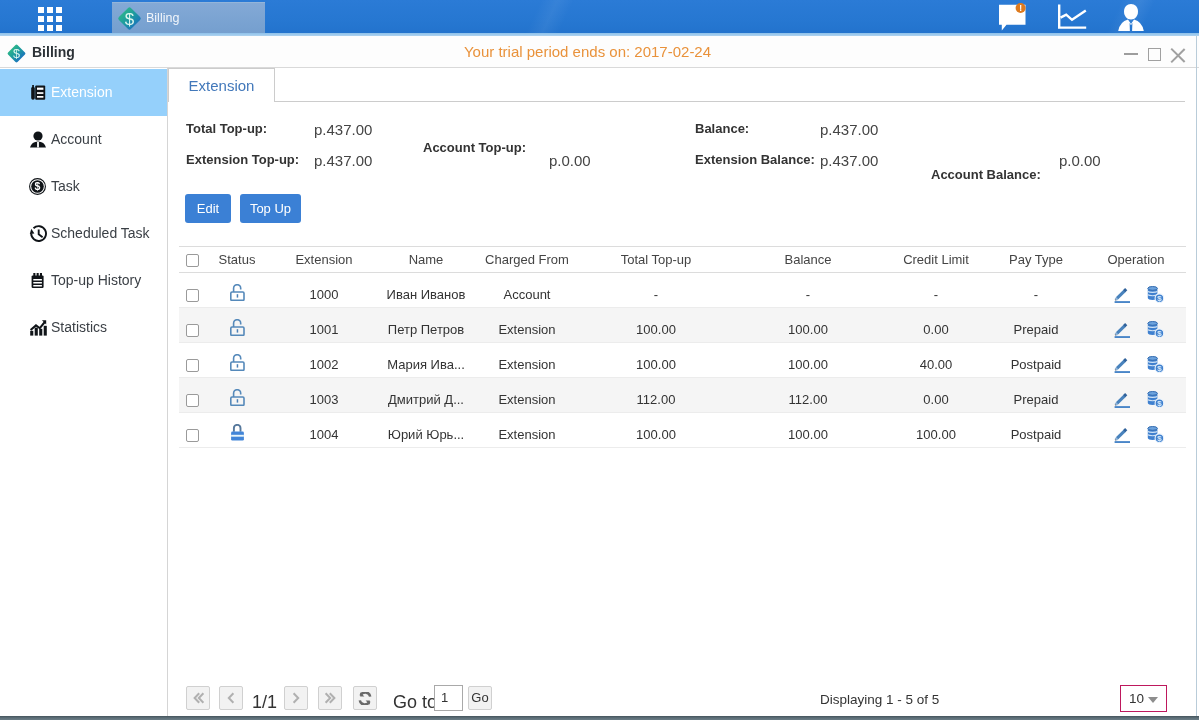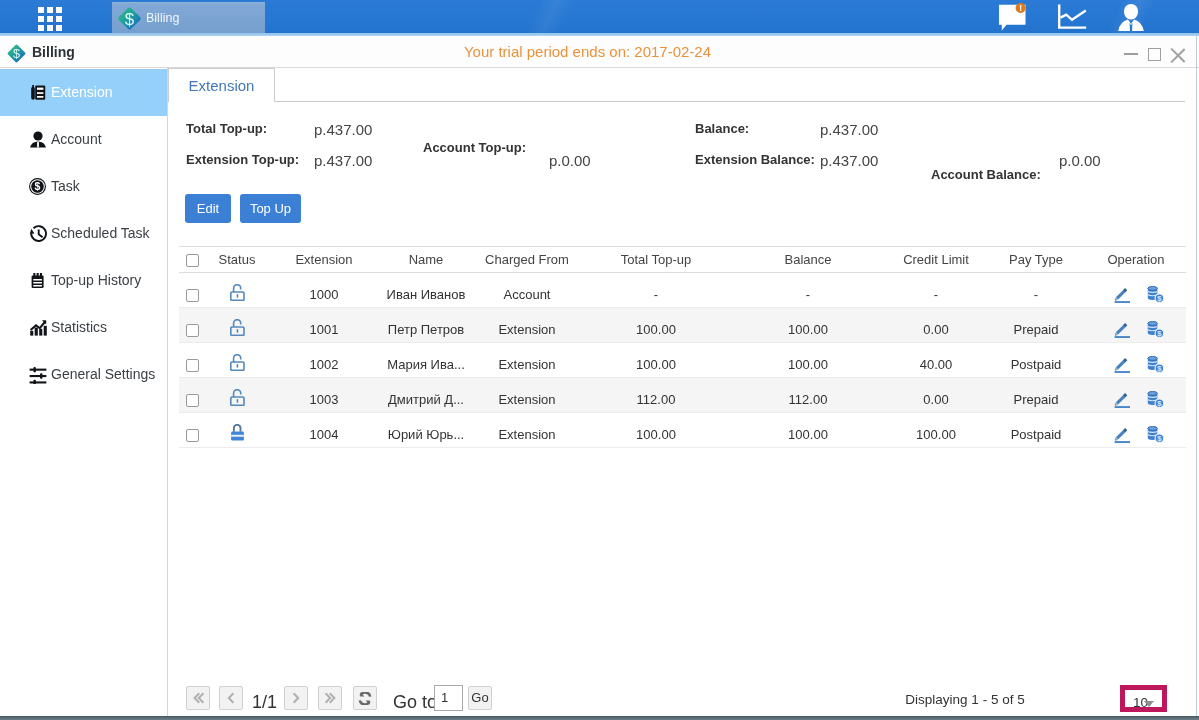--- a/index.html
+++ b/index.html
@@ -62,22 +62,22 @@
 .cb { display:inline-block; width:13px; height:13px; border:1px solid #9a9a9a; border-radius:2px; background:#fff; vertical-align:middle; }
 .opicons { padding-left:5px !important; } .opicons svg { vertical-align:middle; }
 
 
 .pager { position:absolute; left:0; top:612px; width:1031px; height:40px; }
 .pbtn { position:absolute; top:6px; width:24px; height:24px; background:#f2f2f2; border:1px solid #d0d0d0; border-radius:2px;
   color:#a9a9a9; font-size:17px; font-weight:bold; text-align:center; line-height:21px; font-family:"Liberation Sans",sans-serif; }
 .ptxt { position:absolute; top:12px; font-size:18px; color:#333; }
 .pinput { position:absolute; left:266px; top:5px; width:29px; height:26px; border:1px solid #a9a9a9; background:#fff; font-size:13px; text-align:left; line-height:24px; padding-left:6px; }
 .gobtn { position:absolute; left:300px; top:6px; width:24px; height:24px; background:#f2f2f2; border:1px solid #d0d0d0; border-radius:2px; font-size:13px; color:#333; text-align:center; line-height:22px; }
-.disp { position:absolute; left:652px; width:290px; top:12px; font-size:13.5px; color:#333; text-align:center; }
-.psel { position:absolute; left:952px; top:5px; width:47px; height:27px; border:5px solid #be185d; background:#fff; }
+.disp { position:absolute; left:652px; width:290px; top:12px; font-size:13.5px; color:#333; text-align:left; }
+.psel { position:absolute; left:952px; top:5px; width:47px; height:27px; border:1px solid #be185d; background:#fff; }
 .psel .n { position:absolute; left:8px; top:5px; font-size:13.5px; color:#333; }
 .psel .tri { position:absolute; right:8px; top:11px; width:0; height:0; border-left:5px solid transparent; border-right:5px solid transparent; border-top:6px solid #8d8d8d; }
 
 .bottomband { position:absolute; left:0; top:716px; width:1199px; height:4px; background:linear-gradient(180deg,#44545c 0%,#5d6f78 50%,#6a7c85 100%); }
 .rightband { position:absolute; left:1196px; top:36px; width:1px; height:680px; background:#b9ccd9; }
 </style>
 </head>
 <body>
 <div id="app">
 
@@ -199,31 +199,20 @@
     <div class="mitem">
         <svg width="18" height="17" viewBox="0 0 18 17">
           <rect x="1.2" y="11.8" width="3.1" height="4.8" fill="#101418"></rect>
           <rect x="5.7" y="8.6" width="3.1" height="8" fill="#101418"></rect>
           <rect x="10.2" y="9.8" width="3.1" height="6.8" fill="#101418"></rect>
           <rect x="14.7" y="6.8" width="3.1" height="9.8" fill="#101418"></rect>
           <path d="M1.6 11 L7 6.4 L10.8 9.2 L15.8 3" stroke="#101418" stroke-width="2" fill="none"></path>
           <path d="M12.9 1.2 h4.3 v4.3 z" fill="#101418"></path>
         </svg>
         <span class="lbl">Statistics</span>
-      </div>
-    <div class="mitem">
-        <svg width="18" height="18" viewBox="0 0 18 18">
-          <rect x="0.6" y="2.6" width="16.8" height="2.1" fill="#101418"></rect>
-          <rect x="0.6" y="9" width="16.8" height="2.1" fill="#101418"></rect>
-          <rect x="0.6" y="15.4" width="16.8" height="2.1" fill="#101418"></rect>
-          <rect x="4.4" y="0.9" width="2.5" height="5.5" rx="1.1" fill="#101418"></rect>
-          <rect x="11" y="7.3" width="2.5" height="5.5" rx="1.1" fill="#101418"></rect>
-          <rect x="4.4" y="13.7" width="2.5" height="5.5" rx="1.1" fill="#101418"></rect>
-        </svg>
-        <span class="lbl">General Settings</span>
       </div>
   </div>
 
   <div class="content">
     <div class="tab">Extension</div>
     <div class="tabline"></div>
 
     <span class="lab" style="left:18px; top:53px;">Total Top-up:</span>
     <span class="val" style="left:146px; top:53px;">p.437.00</span>
     <span class="lab" style="left:527px; top:53px;">Balance:</span>

